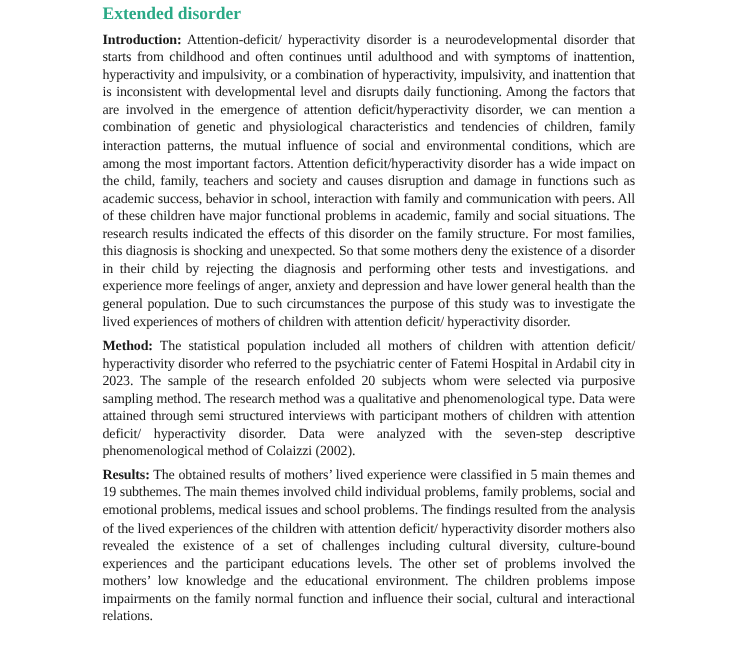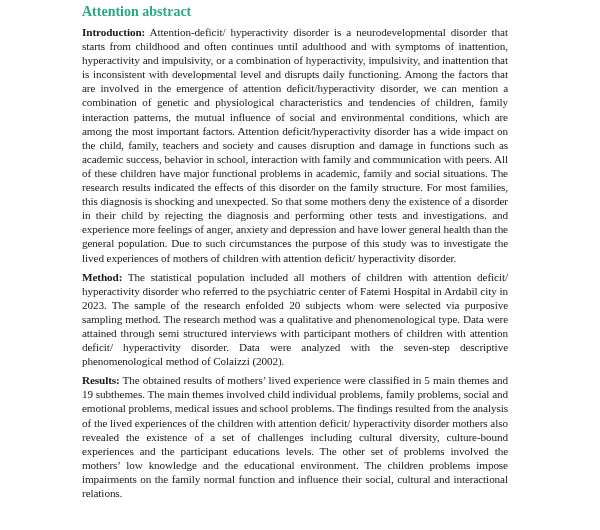--- a/index.html
+++ b/index.html
@@ -36,20 +36,20 @@
       letter-spacing: -0.1px;
     }
     .label {
       font-weight: bold;
     }
   </style>
 </head>
 <body>
 
 <div class="page">
-  <div class="heading">Attention abstract</div>
+  <div class="heading">Extended disorder</div>
 
   <p class="section"><span class="label">Introduction:</span><span> Attention-deficit/ hyperactivity disorder is a neurodevelopmental disorder that starts from childhood and often continues until adulthood and with symptoms of inattention, hyperactivity and impulsivity, or a combination of hyperactivity, impulsivity, and inattention that is inconsistent with developmental level and disrupts daily functioning. Among the factors that are involved in the emergence of attention deficit/hyperactivity disorder, we can mention a combination of genetic and physiological characteristics and tendencies of children, family interaction patterns, the mutual influence of social and environmental conditions, which are among the most important factors. Attention deficit/hyperactivity disorder has a wide impact on the child, family, teachers and society and causes disruption and damage in functions such as academic success, behavior in school, interaction with family and communication with peers. All of these children have major functional problems in academic, family and social situations. The research results indicated the effects of this disorder on the family structure. For most families, this diagnosis is shocking and unexpected. So that some mothers deny the existence of a disorder in their child by rejecting the diagnosis and performing other tests and investigations. and experience more feelings of anger, anxiety and depression and have lower general health than the general population. Due to such circumstances the purpose of this study was to investigate the lived experiences of mothers of children with attention deficit/ hyperactivity disorder.</span></p>
 
   <p class="section"><span class="label">Method:</span><span> The statistical population included all mothers of children with attention deficit/ hyperactivity disorder who referred to the psychiatric center of Fatemi Hospital in Ardabil city in 2023. The sample of the research enfolded 20 subjects whom were selected via purposive sampling method. The research method was a qualitative and phenomenological type. Data were attained through semi structured interviews with participant mothers of children with attention deficit/ hyperactivity disorder. Data were analyzed with the seven-step descriptive phenomenological method of Colaizzi (2002).</span></p>
 
   <p class="section"><span class="label">Results:</span><span> The obtained results of mothers’ lived experience were classified in 5 main themes and 19 subthemes. The main themes involved child individual problems, family problems, social and emotional problems, medical issues and school problems. The findings resulted from the analysis of the lived experiences of the children with attention deficit/ hyperactivity disorder mothers also revealed the existence of a set of challenges including cultural diversity, culture-bound experiences and the participant educations levels. The other set of problems involved the mothers’ low knowledge and the educational environment. The children problems impose impairments on the family normal function and influence their social, cultural and interactional relations.</span></p>
 </div>
 
 </body></html>

